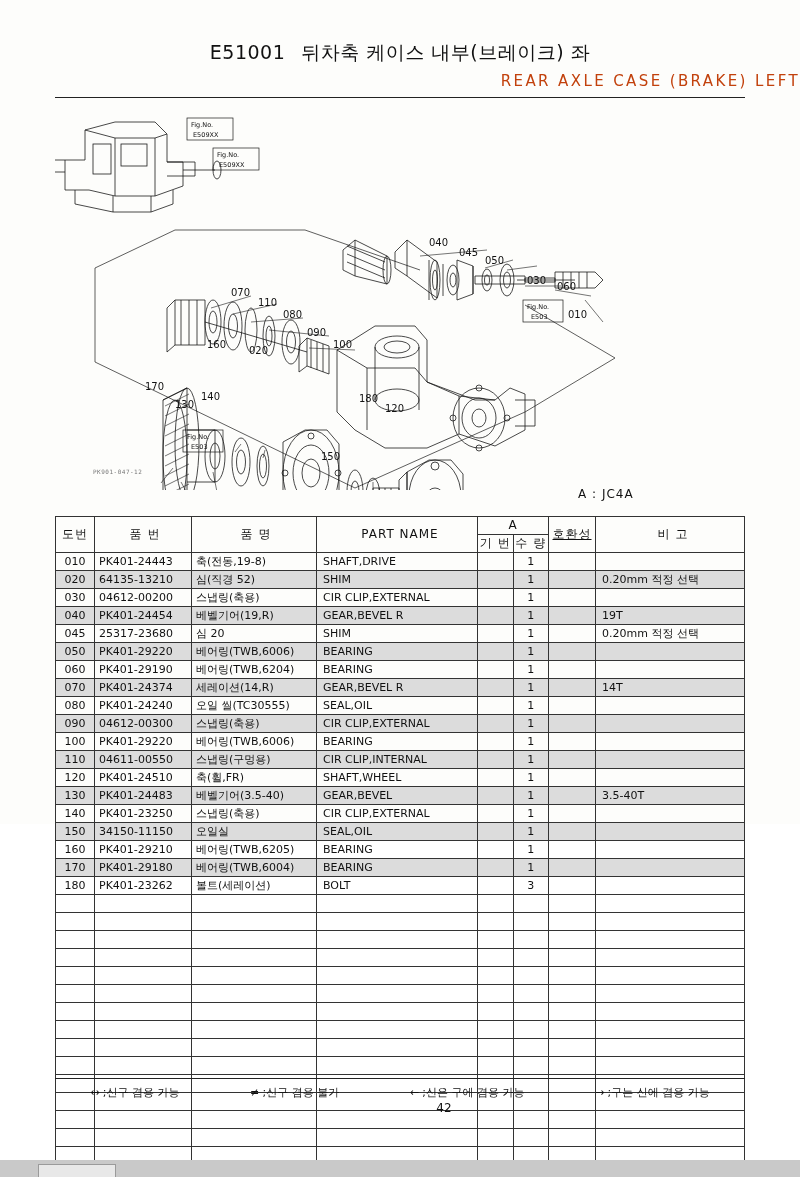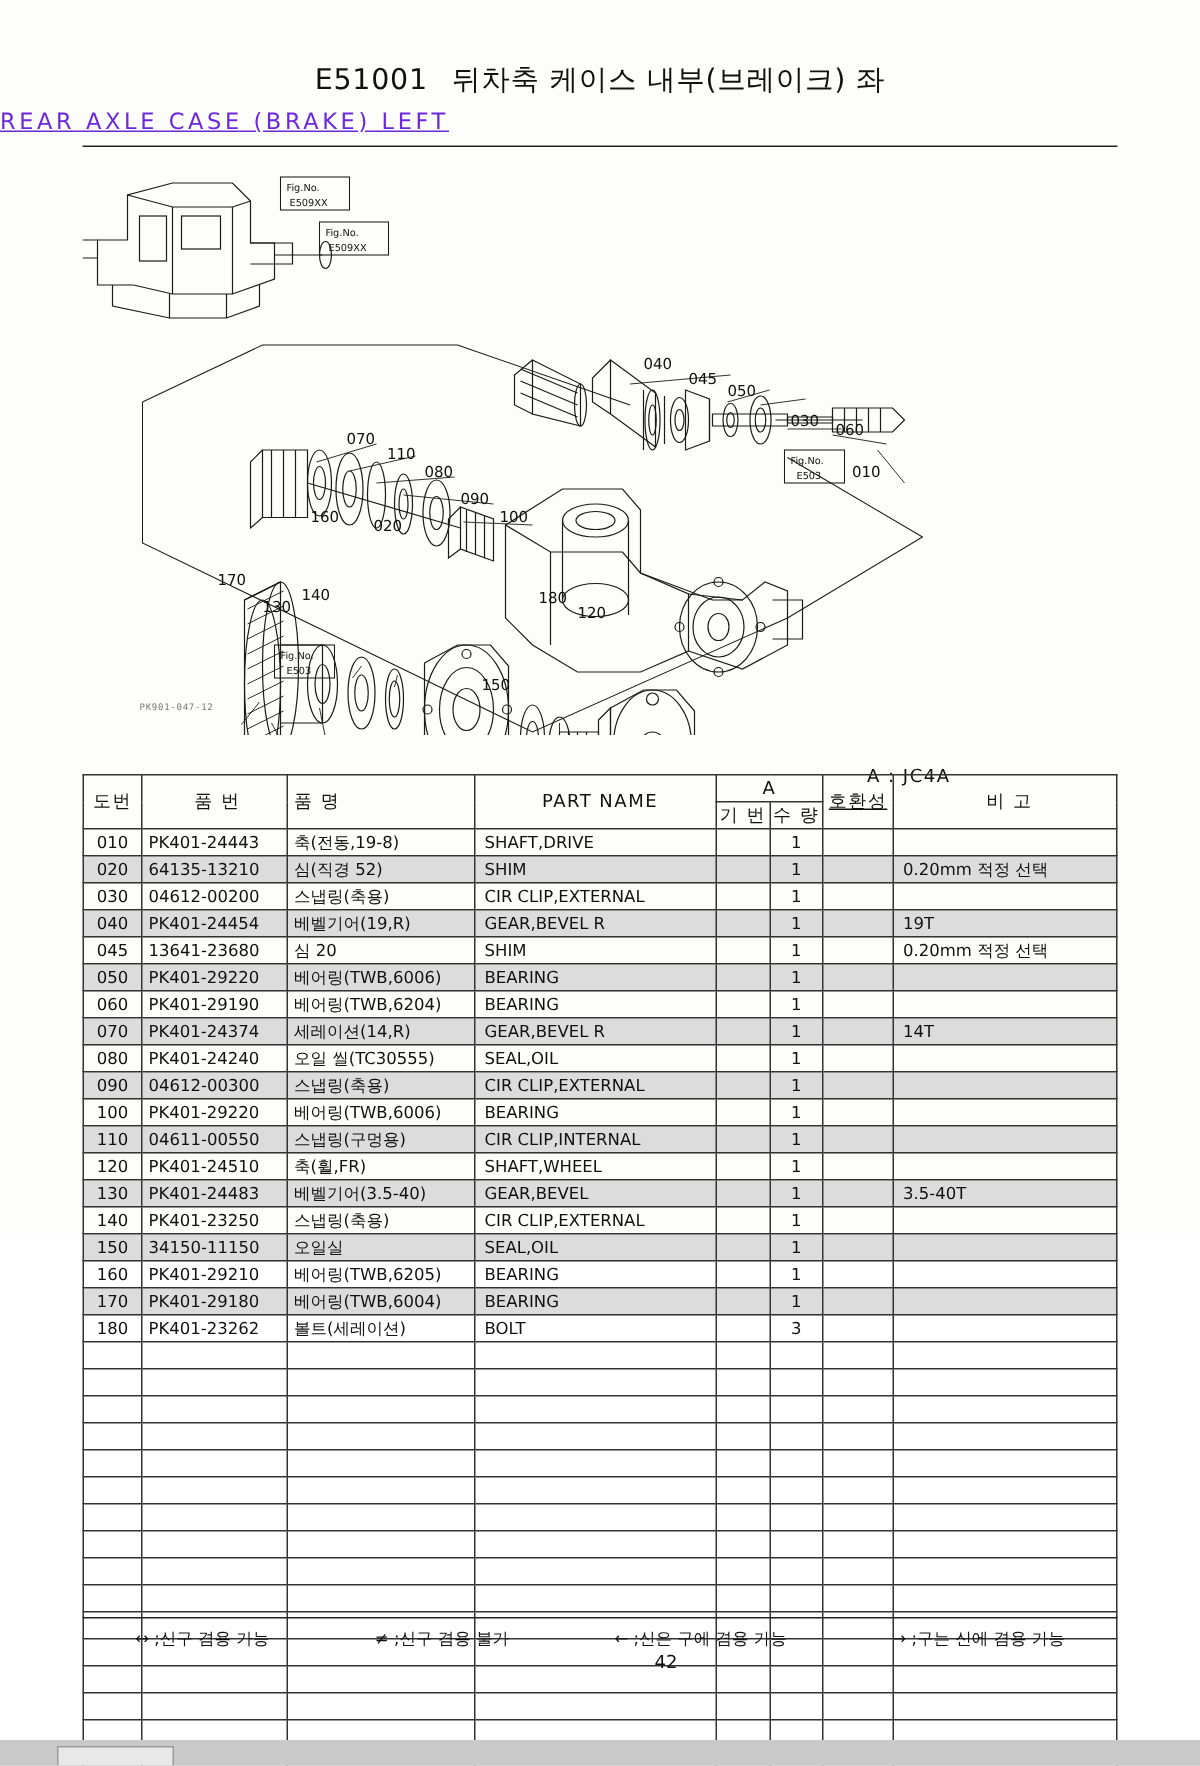--- a/index.html
+++ b/index.html
@@ -46,25 +46,24 @@
     text-align: center;
     font-size: 19px;
     color: #111;
     letter-spacing: 0.5px;
   }
   .title-ko .code { margin-right: 16px; }
   .title-en {
     position: absolute;
     left: 0; top: 72px;
     width: 800px;
-    text-align: left;
+    text-align: right;
     font-size: 15px;
     letter-spacing: 2.4px;
-    color: #6d28d9;
-    text-decoration: underline;
+    color: #c2410c;
   }
   .rule-top {
     position: absolute;
     left: 55px; top: 97px;
     width: 690px; height: 0;
     border-top: 1px solid #222;
   }
 
   
   .figure {
@@ -78,21 +77,21 @@
     left: 38px; top: 368px;
     font-size: 6px;
     color: #777;
     letter-spacing: 0.5px;
     font-family: "DejaVu Sans Mono", monospace;
   }
 
   
   .a-label {
     position: absolute;
-    left: 578px; top: 510px;
+    left: 578px; top: 487px;
     font-size: 12px;
     color: #111;
     letter-spacing: 1px;
   }
 
   
   .table-wrap {
     position: absolute;
     left: 55px; top: 516px;
     width: 690px;
@@ -400,21 +399,21 @@
     </div>
 
     <div class="a-label">A : JC4A</div>
 
     <div class="table-wrap">
       <table class="parts">
         <thead>
           <tr>
             <th class="c-dobeon" rowspan="2">도번</th>
             <th class="c-pumbun" rowspan="2" style="text-align:center">품 번</th>
-            <th class="c-pummyeong" rowspan="2" style="text-align:left">품  명</th>
+            <th class="c-pummyeong" rowspan="2" style="text-align:center">품  명</th>
             <th class="c-partname" rowspan="2" style="text-align:center">PART NAME</th>
             <th class="th-a-group" colspan="2">A</th>
             <th class="c-hohwan hohwan-cell" rowspan="2"><span>호환성</span></th>
             <th class="c-bigo" rowspan="2" style="text-align:center">비    고</th>
           </tr>
           <tr>
             <th class="c-giban th-vert">기 번</th>
             <th class="c-suryang th-vert">수 량</th>
           </tr>
         </thead>
@@ -454,21 +453,21 @@
               <td class="c-pumbun">PK401-24454</td>
               <td class="c-pummyeong">베벨기어(19,R)</td>
               <td class="c-partname">GEAR,BEVEL R</td>
               <td class="c-giban"></td>
               <td class="c-suryang">1</td>
               <td class="c-hohwan"></td>
               <td class="c-bigo">19T</td>
             </tr>
             <tr>
               <td class="c-dobeon">045</td>
-              <td class="c-pumbun">13641-23680</td>
+              <td class="c-pumbun">25317-23680</td>
               <td class="c-pummyeong">심 20</td>
               <td class="c-partname">SHIM</td>
               <td class="c-giban"></td>
               <td class="c-suryang">1</td>
               <td class="c-hohwan"></td>
               <td class="c-bigo">0.20mm 적정 선택</td>
             </tr>
             <tr class="alt">
               <td class="c-dobeon">050</td>
               <td class="c-pumbun">PK401-29220</td>

